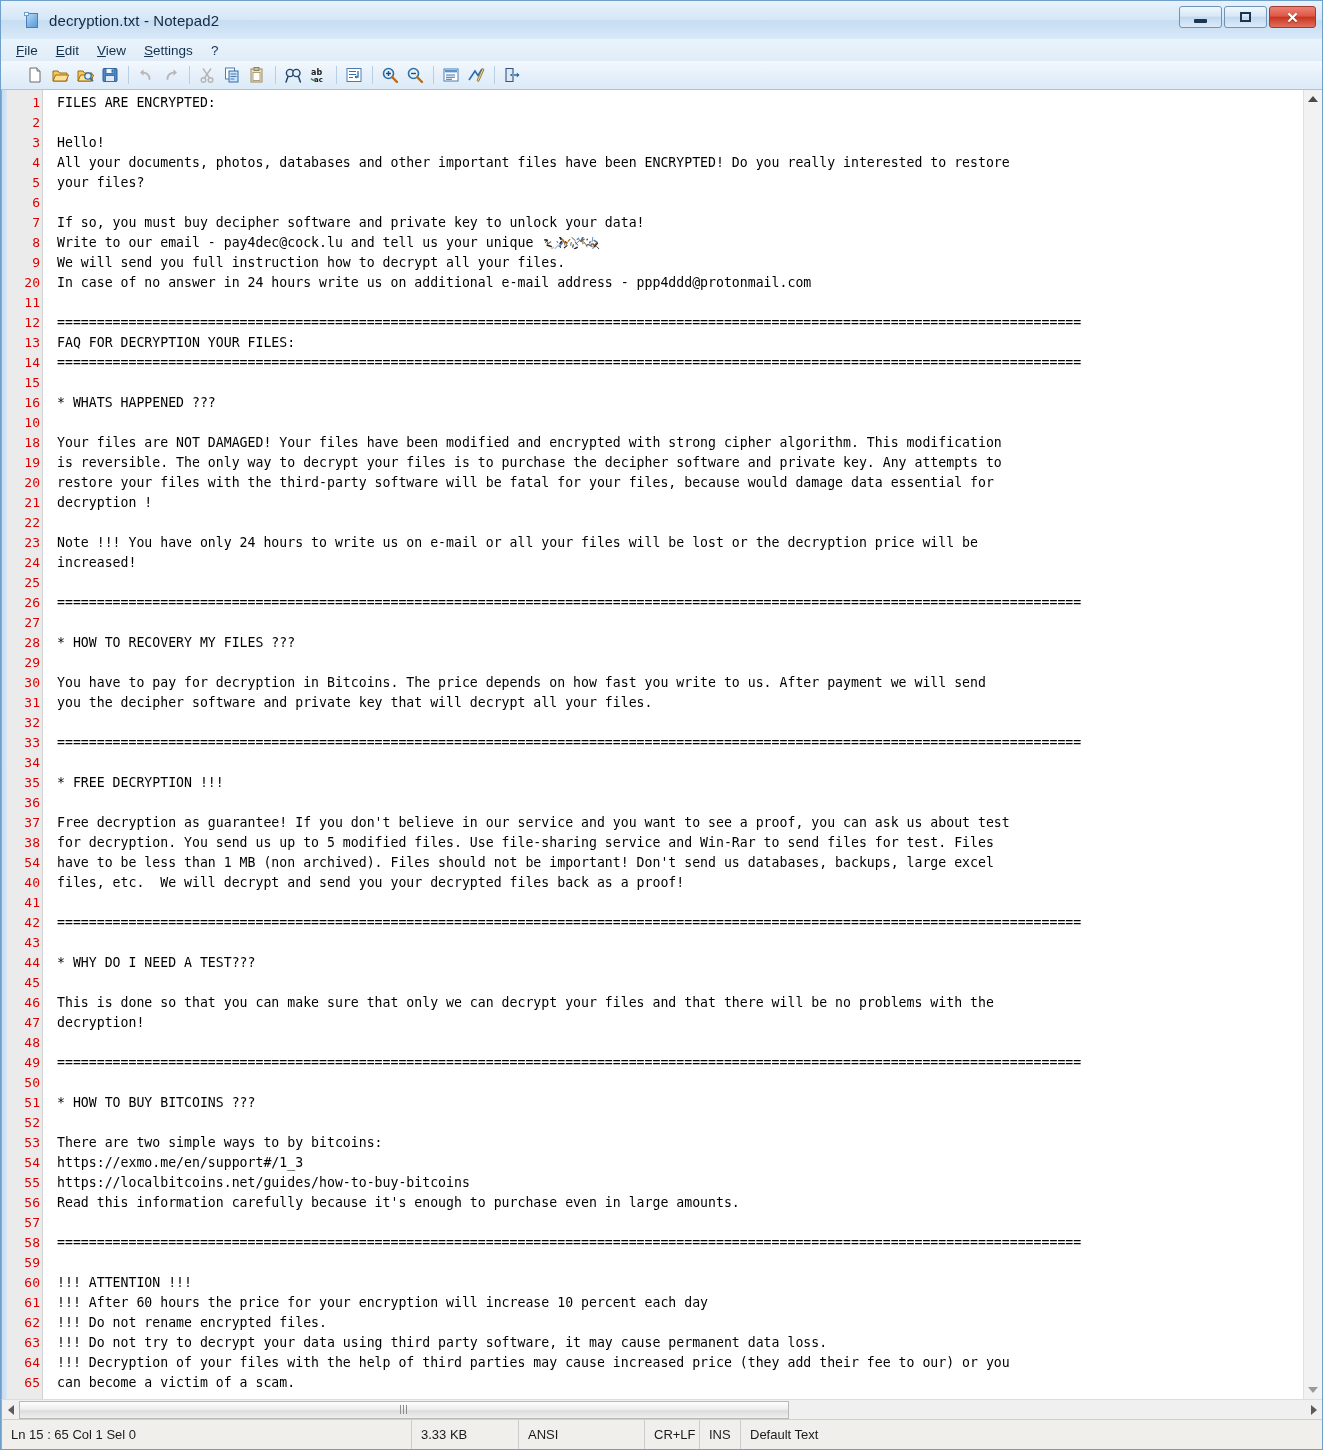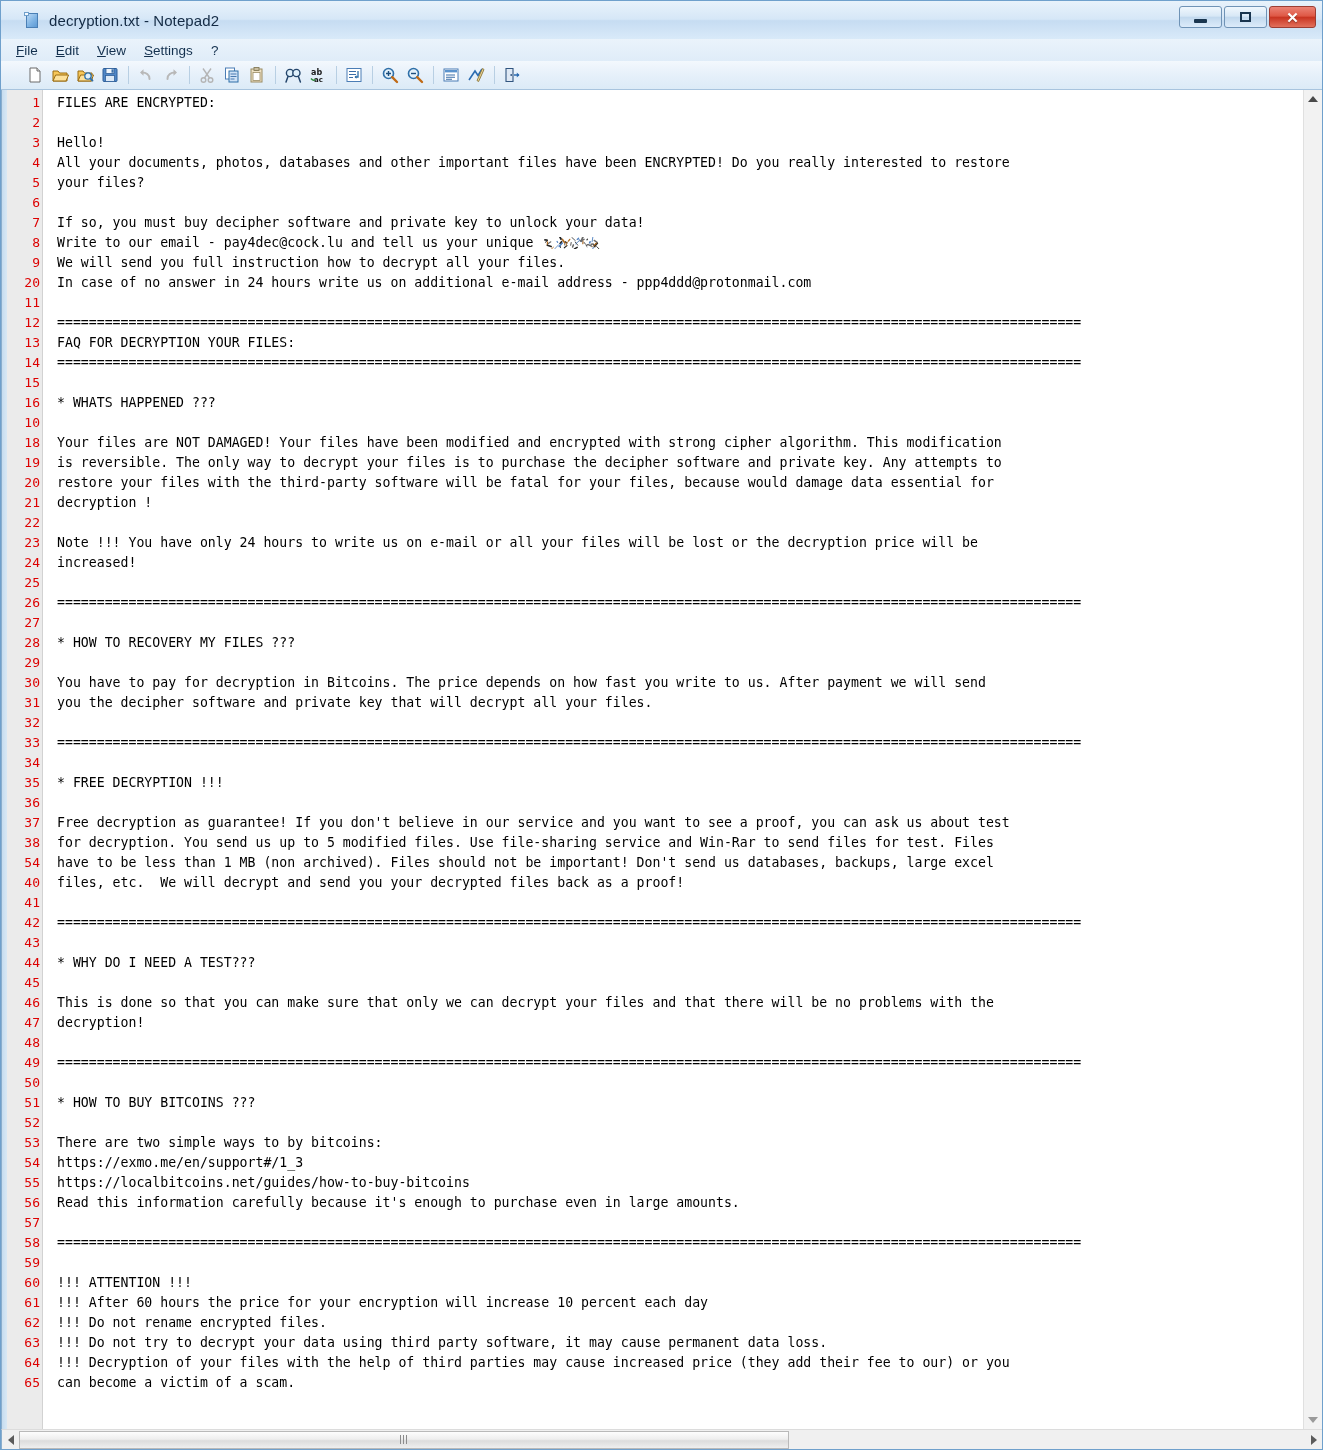--- a/index.html
+++ b/index.html
@@ -644,14 +644,27 @@
     <div class="hs-track">
       <div class="hs-thumb">
         <div class="hs-grip"></div>
       </div>
     </div>
     <div class="hs-arrow">
         <div class="tri-r"></div>
       </div>
   </div>
 
+  <div class="statusbar">
+    <div class="sb-cell sb-pos">Ln 15 : 65   Col 1   Sel 0</div>
+    <div class="sb-div"></div>
+    <div class="sb-cell sb-size">3.33 KB</div>
+    <div class="sb-div"></div>
+    <div class="sb-cell sb-enc">ANSI</div>
+    <div class="sb-div"></div>
+    <div class="sb-cell sb-eol">CR+LF</div>
+    <div class="sb-div"></div>
+    <div class="sb-cell sb-ins">INS</div>
+    <div class="sb-div"></div>
+    <div class="sb-cell sb-mode">Default Text</div>
+  </div>
 
 </div>
 
 </body></html>

